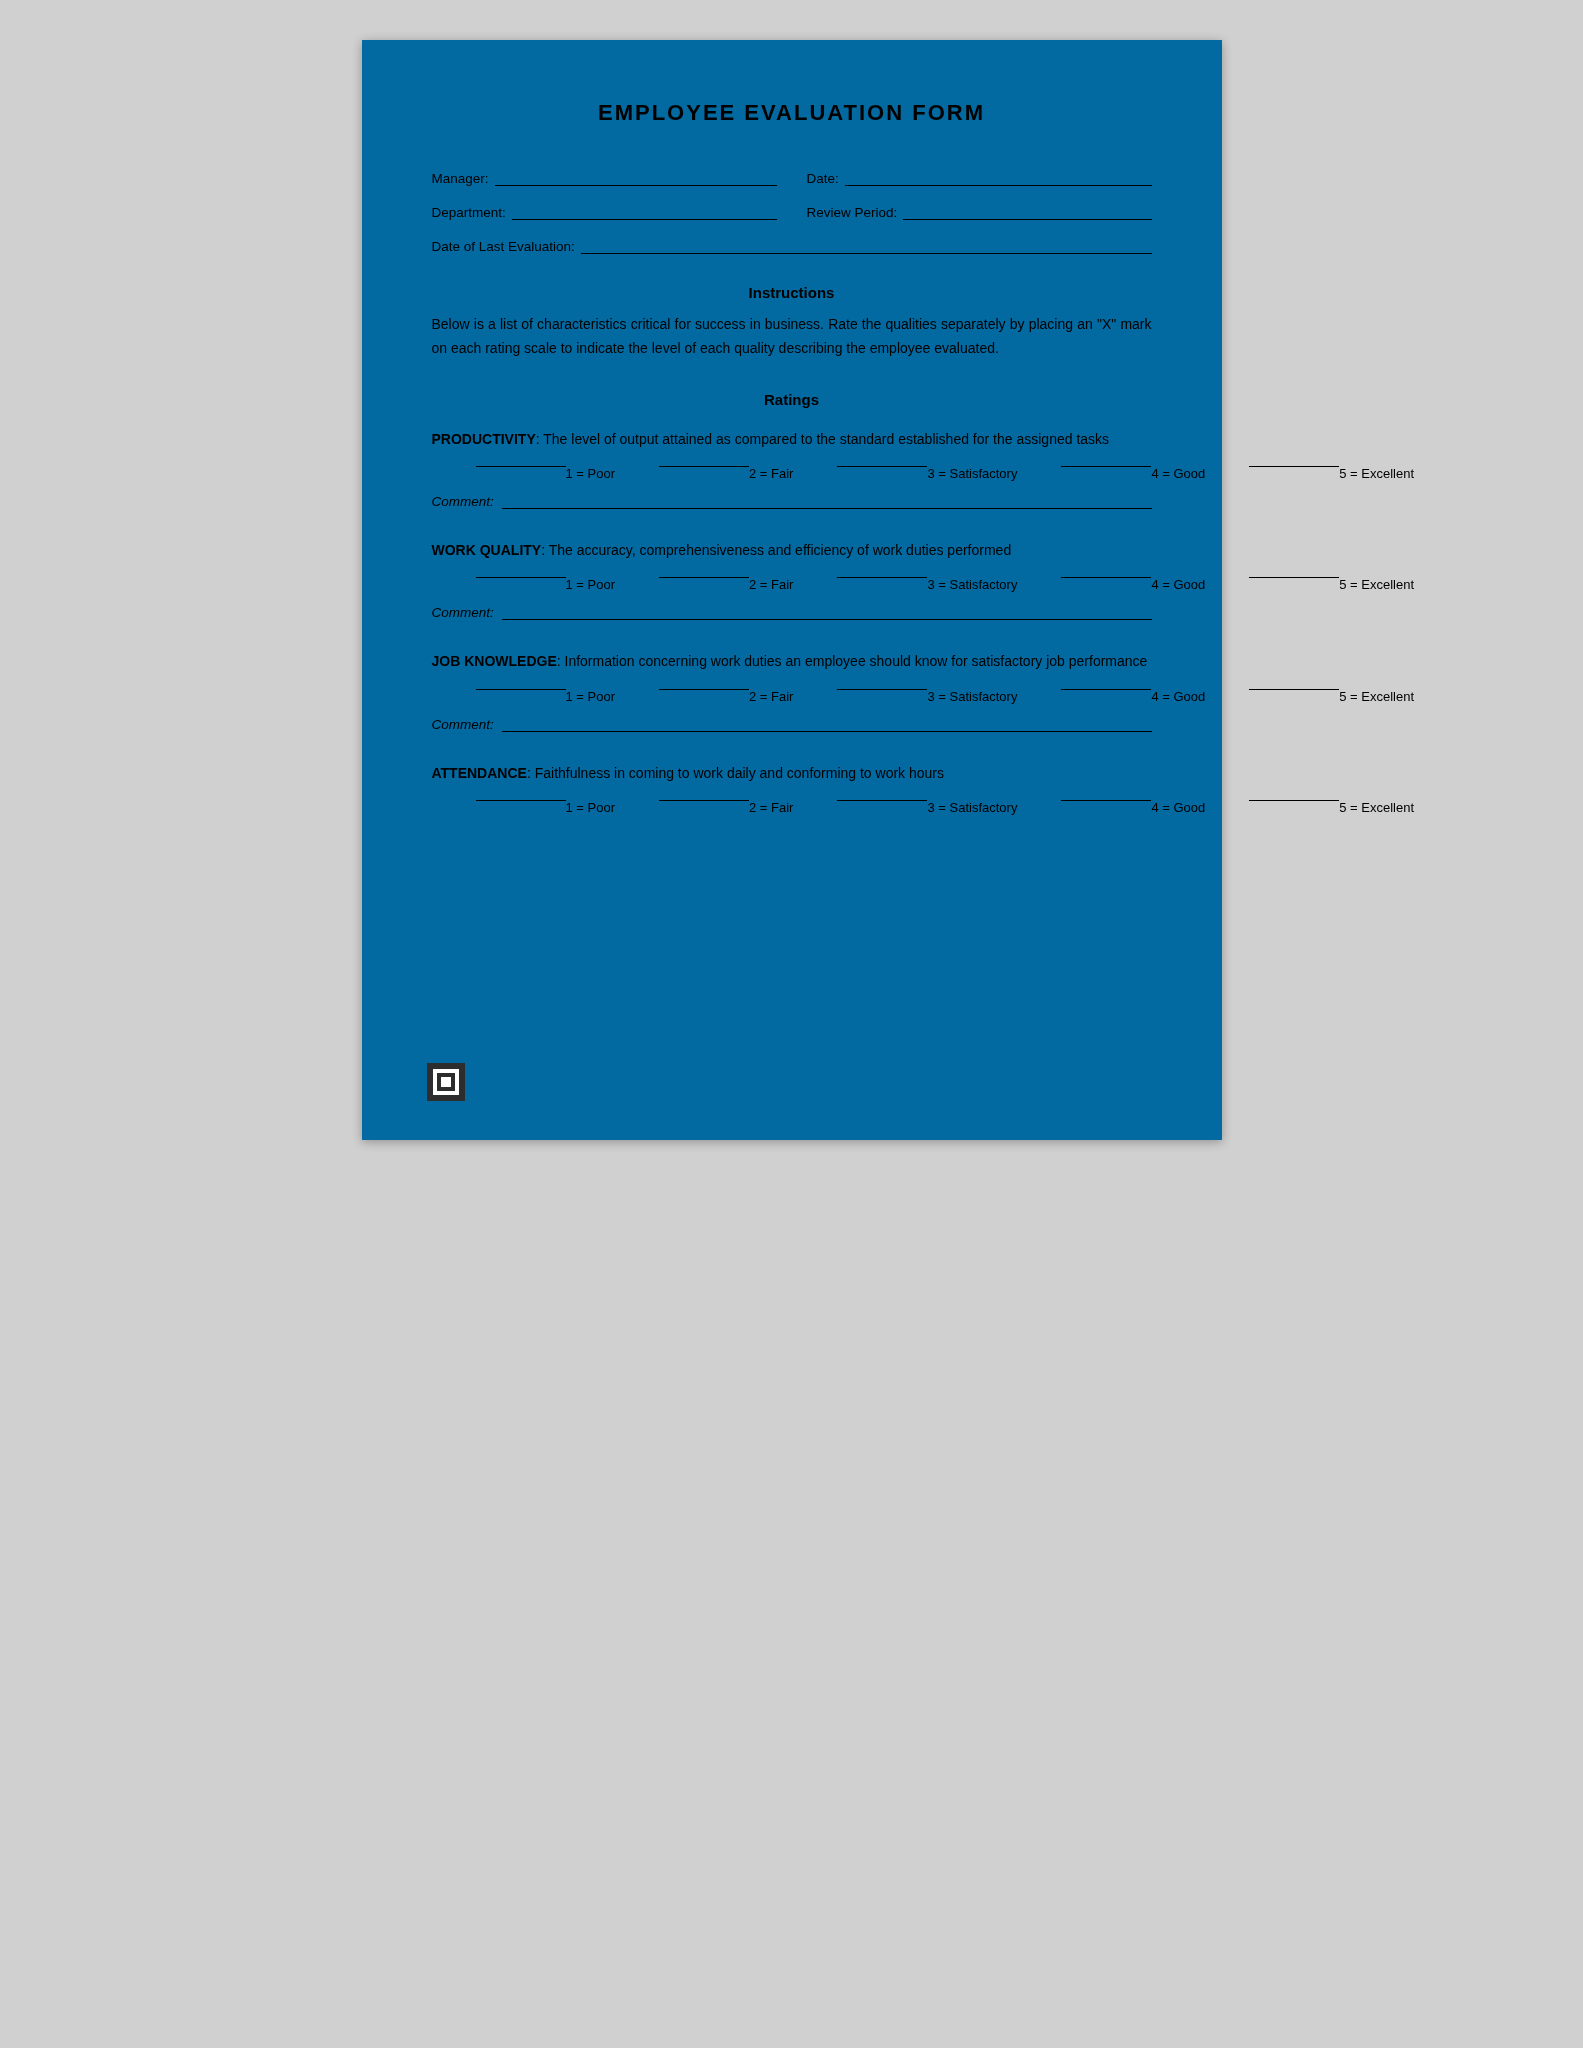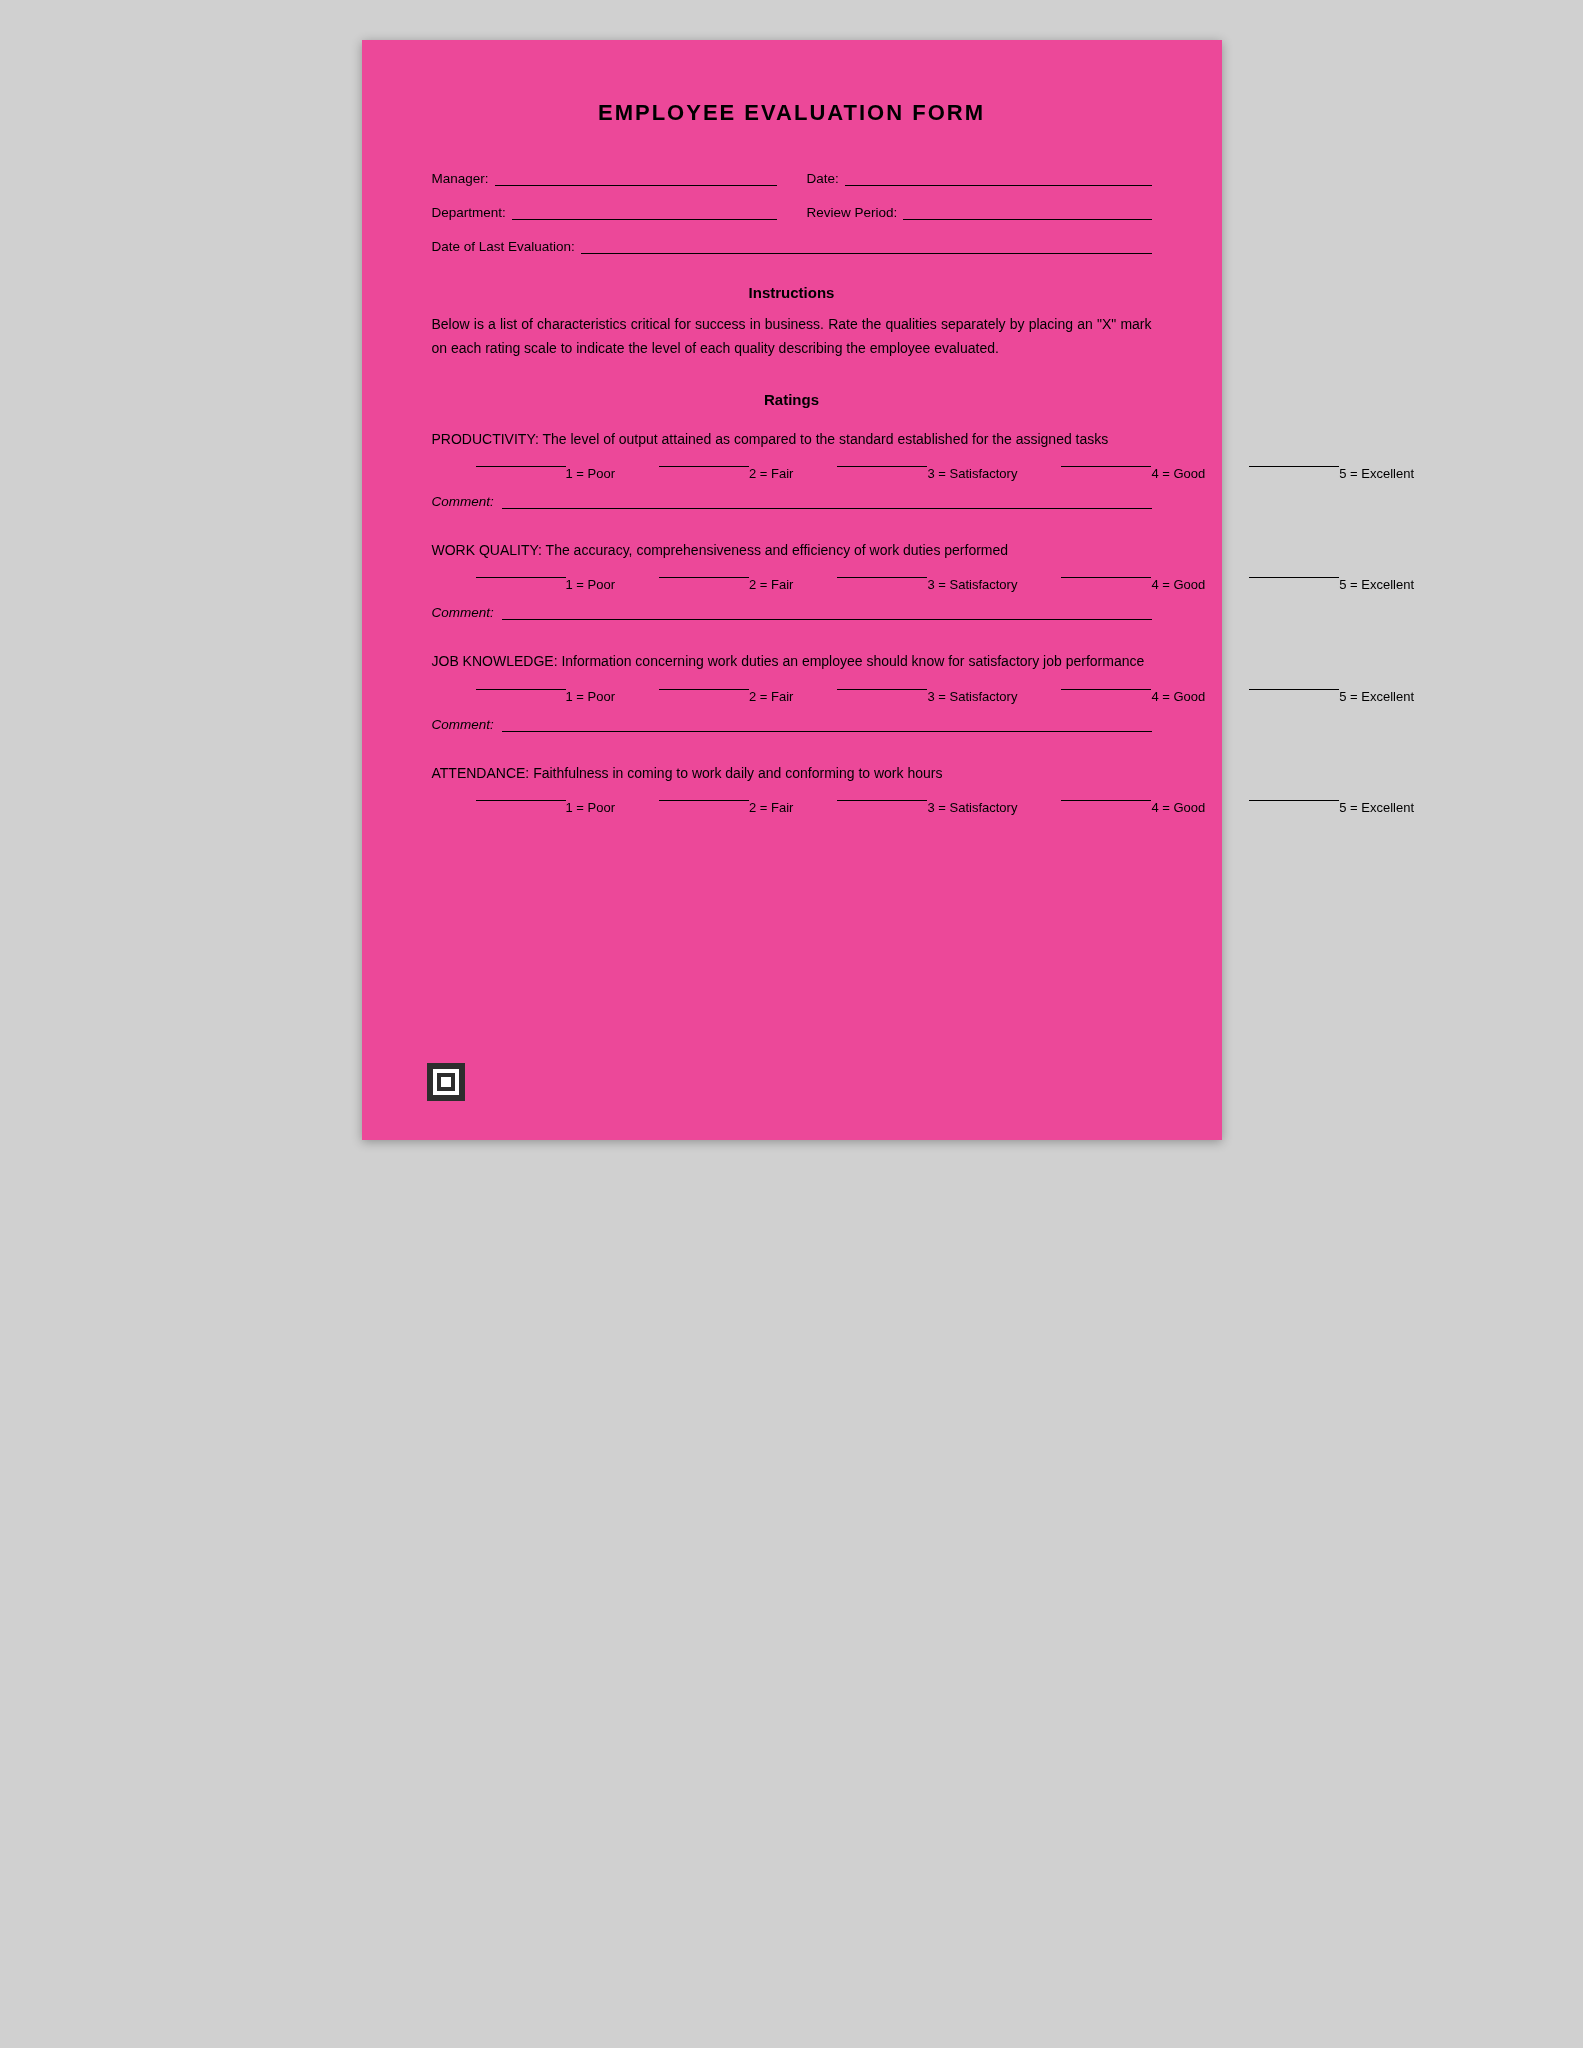--- a/index.html
+++ b/index.html
@@ -12,21 +12,21 @@
       background: #d0d0d0;
       display: flex;
       justify-content: center;
       align-items: flex-start;
       padding: 40px 20px;
       font-family: Arial, sans-serif;
       min-height: 100vh;
     }
 
     .page {
-      background: #ec4899;
+      background: #0369a1;
       width: 860px;
       min-height: 1100px;
       padding: 60px 70px 60px 70px;
       box-shadow: 0 2px 10px rgba(0,0,0,0.3);
       position: relative;
     }
 
     .page-title {
       text-align: center;
       font-size: 22px;
@@ -109,21 +109,21 @@
     }
 
     .category-title {
       font-size: 14px;
       line-height: 1.6;
       margin-bottom: 16px;
       font-family: Arial, sans-serif;
     }
 
     .category-title strong {
-      font-weight: normal;
+      font-weight: bold;
     }
 
     .rating-scale {
       display: flex;
       gap: 0;
       margin-bottom: 8px;
       align-items: flex-end;
     }
 
     .rating-item {

